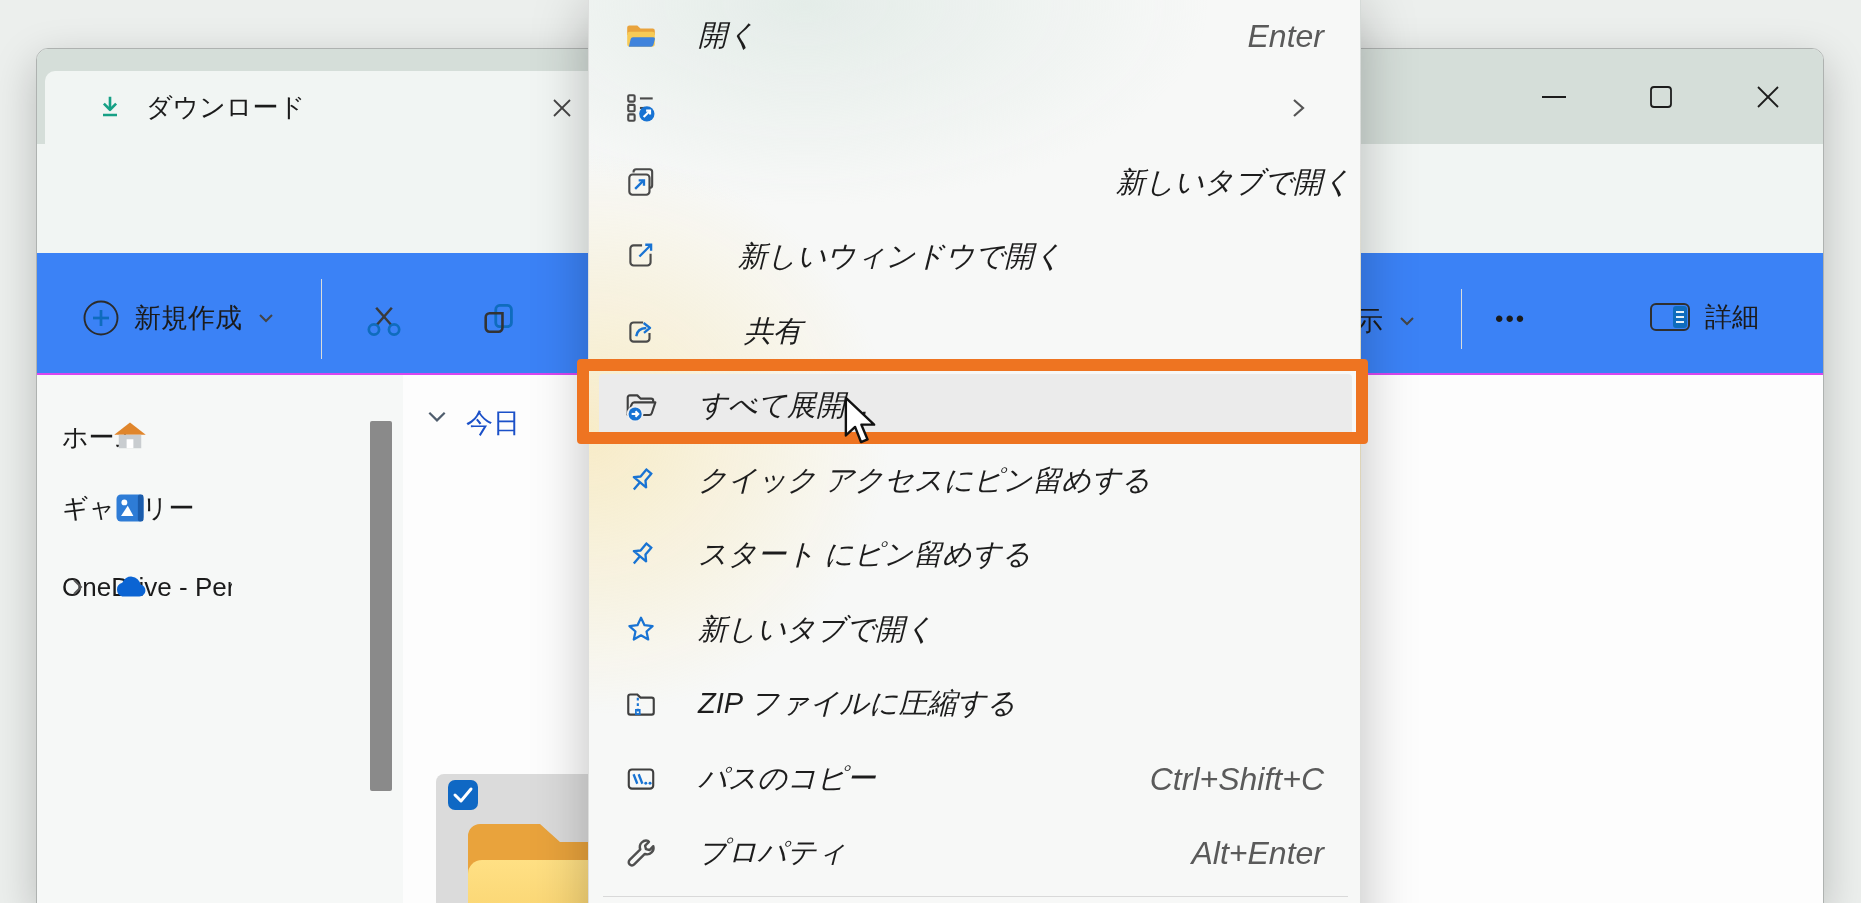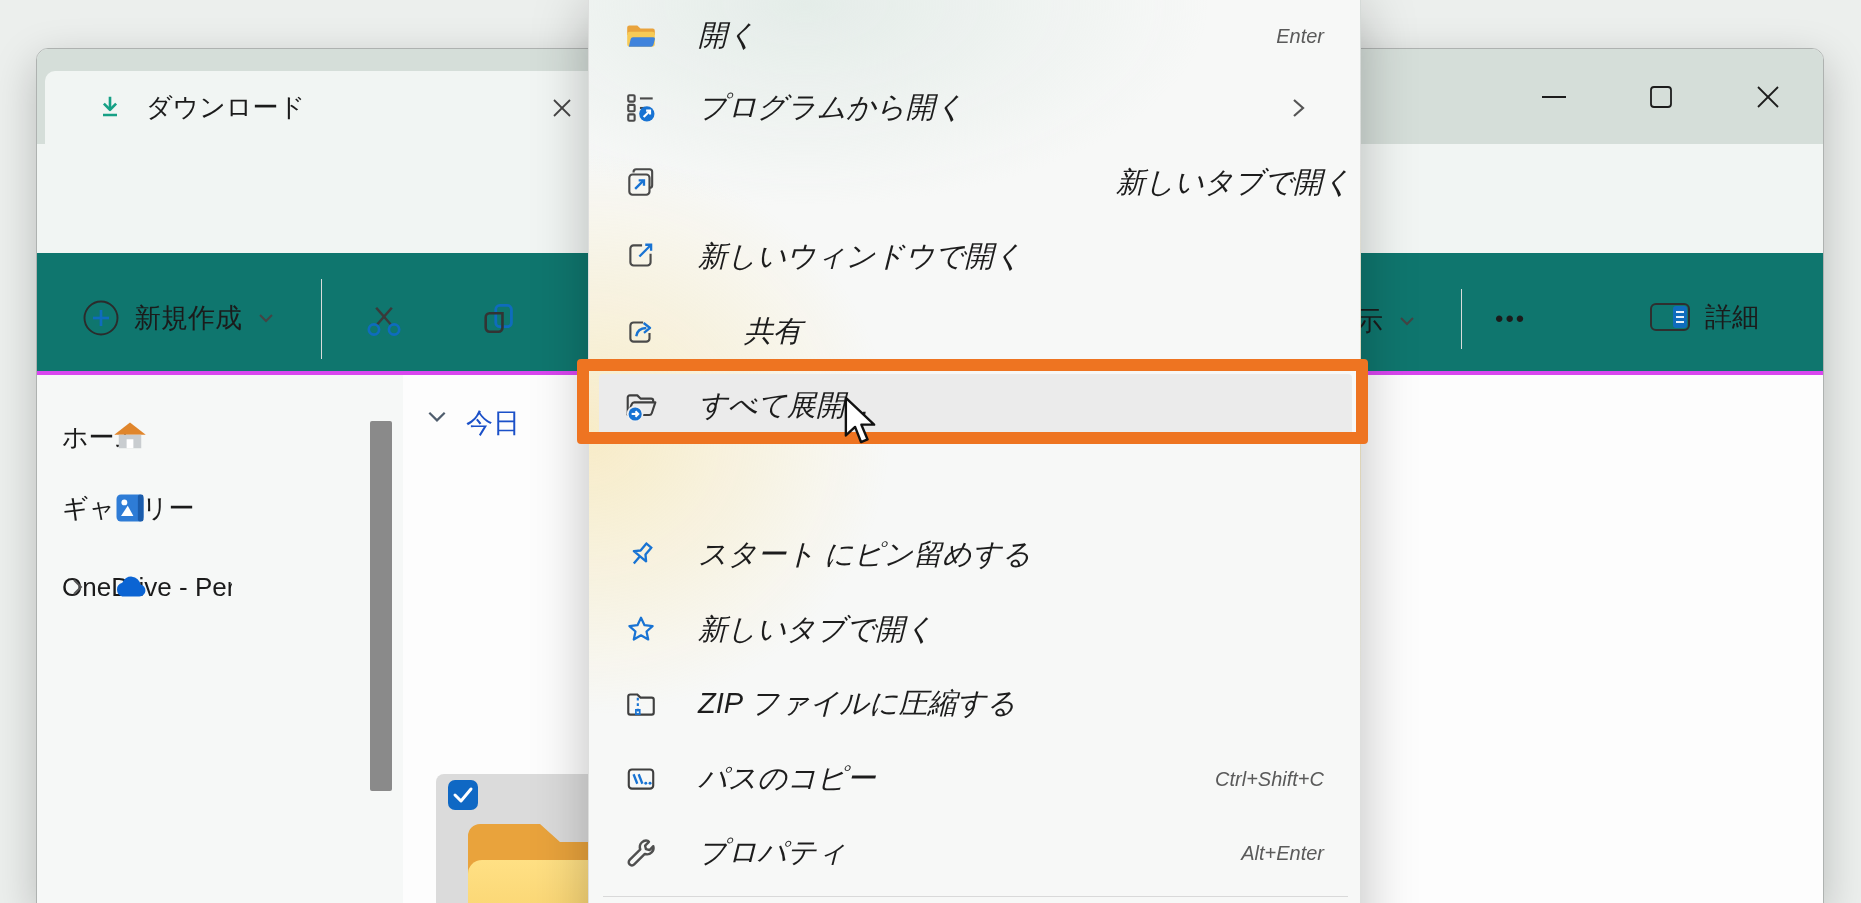--- a/index.html
+++ b/index.html
@@ -14,21 +14,21 @@
   .tab-label{font-size:26px;color:#1b1b1b;margin-left:22px;}
   .tab-close{position:absolute;left:500px;top:20px;width:34px;height:34px;display:flex;align-items:center;justify-content:center;}
   .navbar{position:absolute;left:0;top:95px;width:100%;height:109px;background:#f1f5f3;}
   .navbtn{position:absolute;top:133px;width:34px;height:34px;}
   .addressbar{position:absolute;left:469px;top:116px;width:880px;height:76px;background:#ffffff;border-radius:8px;
               border:1px solid #ececec;box-sizing:border-box;display:flex;align-items:center;padding-left:26px;}
   .searchbox{position:absolute;left:1284px;top:116px;width:477px;height:76px;background:#fdfdfd;border-radius:8px;
              border:1px solid #ececec;box-sizing:border-box;}
   .search-text{position:absolute;left:18px;top:23px;font-size:26px;color:#3f3f3f;white-space:nowrap;}
   .search-glass{position:absolute;right:24px;top:22px;}
-  .toolbar{position:absolute;left:0;top:204px;width:100%;height:122px;background:#0f766e;border-bottom:4px solid #d946ef;box-sizing:border-box;}
+  .toolbar{position:absolute;left:0;top:204px;width:100%;height:122px;background:#3b82f6;border-bottom:2px solid #d946ef;box-sizing:border-box;}
   .tbtn{position:absolute;display:flex;align-items:center;gap:14px;}
   .tlabel{font-size:27px;color:#1b1b1b;white-space:nowrap;}
   .tsep{position:absolute;width:1px;background:#d9dcda;}
   
   .bodyarea{position:absolute;left:0;top:326px;width:100%;height:529px;background:#fdfdfd;}
   .sidebar{position:absolute;left:0;top:0;width:366px;height:100%;background:#f6f8f7;}
   .siderow{position:absolute;left:0;width:366px;height:56px;display:flex;align-items:center;}
   .siderow .lbl{font-size:26px;color:#1b1b1b;margin-left:25px;white-space:nowrap;overflow:hidden;max-width:170px;}
   .sideicon{position:absolute;left:75px;width:36px;height:36px;display:flex;align-items:center;justify-content:center;}
   .vscroll{position:absolute;left:333px;top:46px;width:22px;height:370px;background:#8a8a8a;border-radius:2px;}
@@ -41,21 +41,21 @@
            border:1px solid rgba(0,0,0,.10);box-sizing:border-box;z-index:50;
            box-shadow:0 22px 55px rgba(0,0,0,.25);
            background:
              radial-gradient(430px 400px at 0% 46%, rgba(248,216,122,.38), transparent 70%),
              radial-gradient(560px 280px at 28% 2%, rgba(213,227,221,.55), transparent 72%),
              #f7f8f7;}
   .mrow{position:absolute;left:10px;width:753px;height:64px;display:flex;align-items:center;font-style:italic;}
   .mrow.hl{background:#ebebeb;border-radius:4px;}
   .micon{width:36px;height:36px;margin-left:24px;display:flex;align-items:center;justify-content:center;flex:0 0 auto;}
   .mlabel{font-size:29px;color:#1d1d1d;margin-left:39px;white-space:nowrap;}
-  .mshort{font-size:20px;color:#5a5a5a;margin-left:auto;margin-right:28px;white-space:nowrap;}
+  .mshort{font-size:32px;color:#5a5a5a;margin-left:auto;margin-right:28px;white-space:nowrap;}
   .msub{margin-left:auto;margin-right:44px;}
   .msep{position:absolute;left:14px;top:911px;width:745px;height:1px;background:#d9d9d9;}
   
   .orange-ring{position:absolute;left:577px;top:359px;width:791px;height:85px;border:12px solid #ee7421;
                border-radius:4px;box-sizing:border-box;z-index:60;}
   .cursor{position:absolute;left:843px;top:396px;z-index:70;}
   svg{display:block;}
 </style>
 </head>
 <body>
@@ -295,39 +295,38 @@
           <rect x="4" y="4" width="6" height="6" rx="1" fill="none" stroke="#4a4a4a" stroke-width="2"></rect>
           <rect x="4" y="13" width="6" height="6" rx="1" fill="none" stroke="#4a4a4a" stroke-width="2"></rect>
           <rect x="4" y="22" width="6" height="6" rx="1" fill="none" stroke="#4a4a4a" stroke-width="2"></rect>
           <line x1="15" y1="7" x2="27" y2="7" stroke="#4a4a4a" stroke-width="2"></line>
           <line x1="15" y1="16" x2="20" y2="16" stroke="#4a4a4a" stroke-width="2"></line>
           <circle cx="21.5" cy="21.5" r="7.2" fill="#1873d3"></circle>
           <line x1="18.5" y1="24.5" x2="24.2" y2="18.8" stroke="#fff" stroke-width="2"></line>
           <polyline points="20.8,18.5 24.5,18.5 24.5,22.2" fill="none" stroke="#fff" stroke-width="2"></polyline>
         </svg>
       </div>
-      <span class="mlabel">プログラムから開く</span>
       <svg class="msub" width="20" height="24" viewBox="0 0 20 24">
           <polyline points="6,4 15,12 6,20" fill="none" stroke="#555" stroke-width="2.2"></polyline>
         </svg>
     </div>
 
     <div class="mrow" style="top:166px;justify-content:space-between;">
       <div class="micon">
         <svg width="34" height="34" viewBox="0 0 32 32">
           <path d="M9 6 V5.5 A2.5 2.5 0 0 1 11.5 3 H24 a2.5 2.5 0 0 1 2.5 2.5 V18 a2.5 2.5 0 0 1-2.5 2.5 h-.5" fill="none" stroke="#4a4a4a" stroke-width="2"></path>
           <rect x="5" y="8" width="19" height="19" rx="3" fill="none" stroke="#4a4a4a" stroke-width="2"></rect>
           <line x1="10.5" y1="21.5" x2="18.5" y2="13.5" stroke="#1873d3" stroke-width="2.2"></line>
           <polyline points="13.8,13.5 18.8,13.5 18.8,18.5" fill="none" stroke="#1873d3" stroke-width="2.2"></polyline>
         </svg>
       </div>
       <span class="mlabel">新しいタブで開く</span>
     </div>
 
-    <div class="mrow" style="top:240px;">
+    <div class="mrow" style="top:240px;gap:40px;">
       <div class="micon">
         <svg width="34" height="34" viewBox="0 0 32 32">
           <path d="M17 5 H9 a3 3 0 0 0-3 3 v13 a3 3 0 0 0 3 3 h13 a3 3 0 0 0 3-3 v-8" fill="none" stroke="#4a4a4a" stroke-width="2"></path>
           <line x1="14.5" y1="15.5" x2="25.5" y2="4.5" stroke="#1873d3" stroke-width="2.2"></line>
           <polyline points="20,4.5 25.5,4.5 25.5,10" fill="none" stroke="#1873d3" stroke-width="2.2"></polyline>
         </svg>
       </div>
       <span class="mlabel">新しいウィンドウで開く</span>
     </div>
 
@@ -348,20 +347,30 @@
           <path d="M3.5 24.5 V8 a2 2 0 0 1 2-2 h7 l3 3 h10 a2 2 0 0 1 2 2 v1.5" fill="none" stroke="#3f3f3f" stroke-width="2" stroke-linejoin="round"></path>
           <path d="M3.5 24.5 l3.8-10.2 a2.5 2.5 0 0 1 2.4-1.7 h19.8 l-3.4 10.2 a2.5 2.5 0 0 1-2.4 1.7 H3.5 z" fill="none" stroke="#3f3f3f" stroke-width="2" stroke-linejoin="round"></path>
           <circle cx="10.5" cy="23.5" r="7" fill="#1873d3" stroke="#f0f0f0" stroke-width="1.6"></circle>
           <line x1="7.2" y1="23.5" x2="13.2" y2="23.5" stroke="#fff" stroke-width="2"></line>
           <polyline points="10.8,20.9 13.4,23.5 10.8,26.1" fill="none" stroke="#fff" stroke-width="2"></polyline>
         </svg>
       </div>
       <span class="mlabel">すべて展開...</span>
     </div>
 
+    <div class="mrow" style="top:464px;">
+      <div class="micon">
+        <svg width="34" height="34" viewBox="0 0 32 32">
+            <g transform="rotate(40 16 16)" fill="none" stroke="#1873d3" stroke-width="2.2" stroke-linejoin="round">
+              <path d="M12 4.5 h8 M13 4.5 v8.5 l-4.5 4.5 h15 L19 13 V4.5 M16 17.5 v9"></path>
+            </g>
+          </svg>
+      </div>
+      <span class="mlabel">クイック アクセスにピン留めする</span>
+    </div>
 
     <div class="mrow" style="top:538px;">
       <div class="micon">
         <svg width="34" height="34" viewBox="0 0 32 32">
             <g transform="rotate(40 16 16)" fill="none" stroke="#1873d3" stroke-width="2.2" stroke-linejoin="round">
               <path d="M12 4.5 h8 M13 4.5 v8.5 l-4.5 4.5 h15 L19 13 V4.5 M16 17.5 v9"></path>
             </g>
           </svg>
       </div>
       <span class="mlabel">スタート にピン留めする</span>

